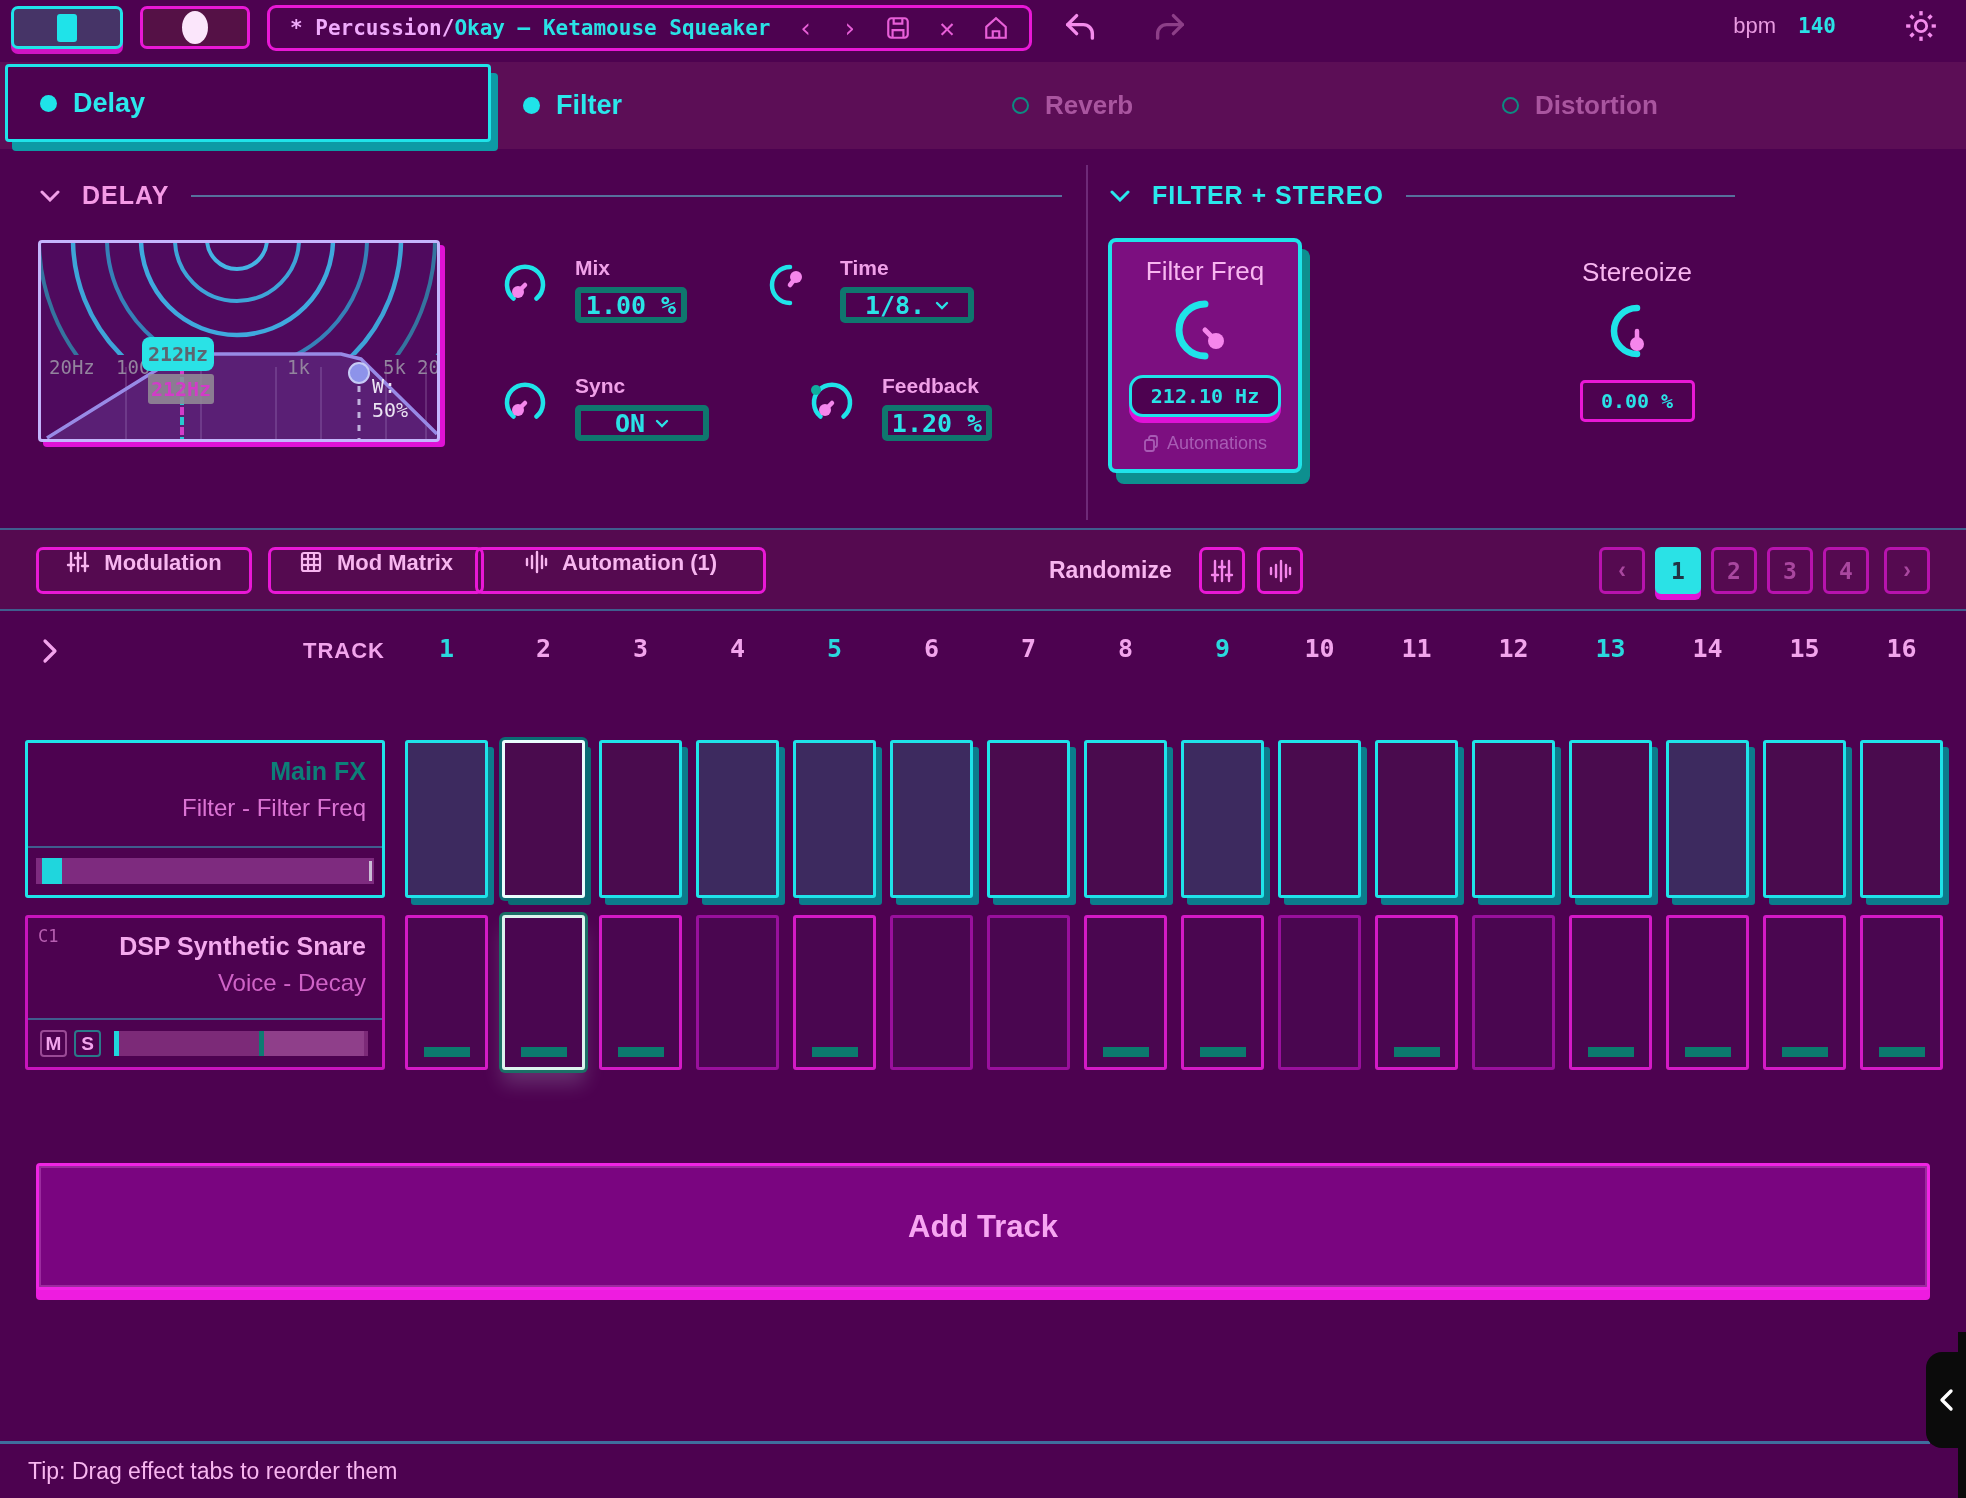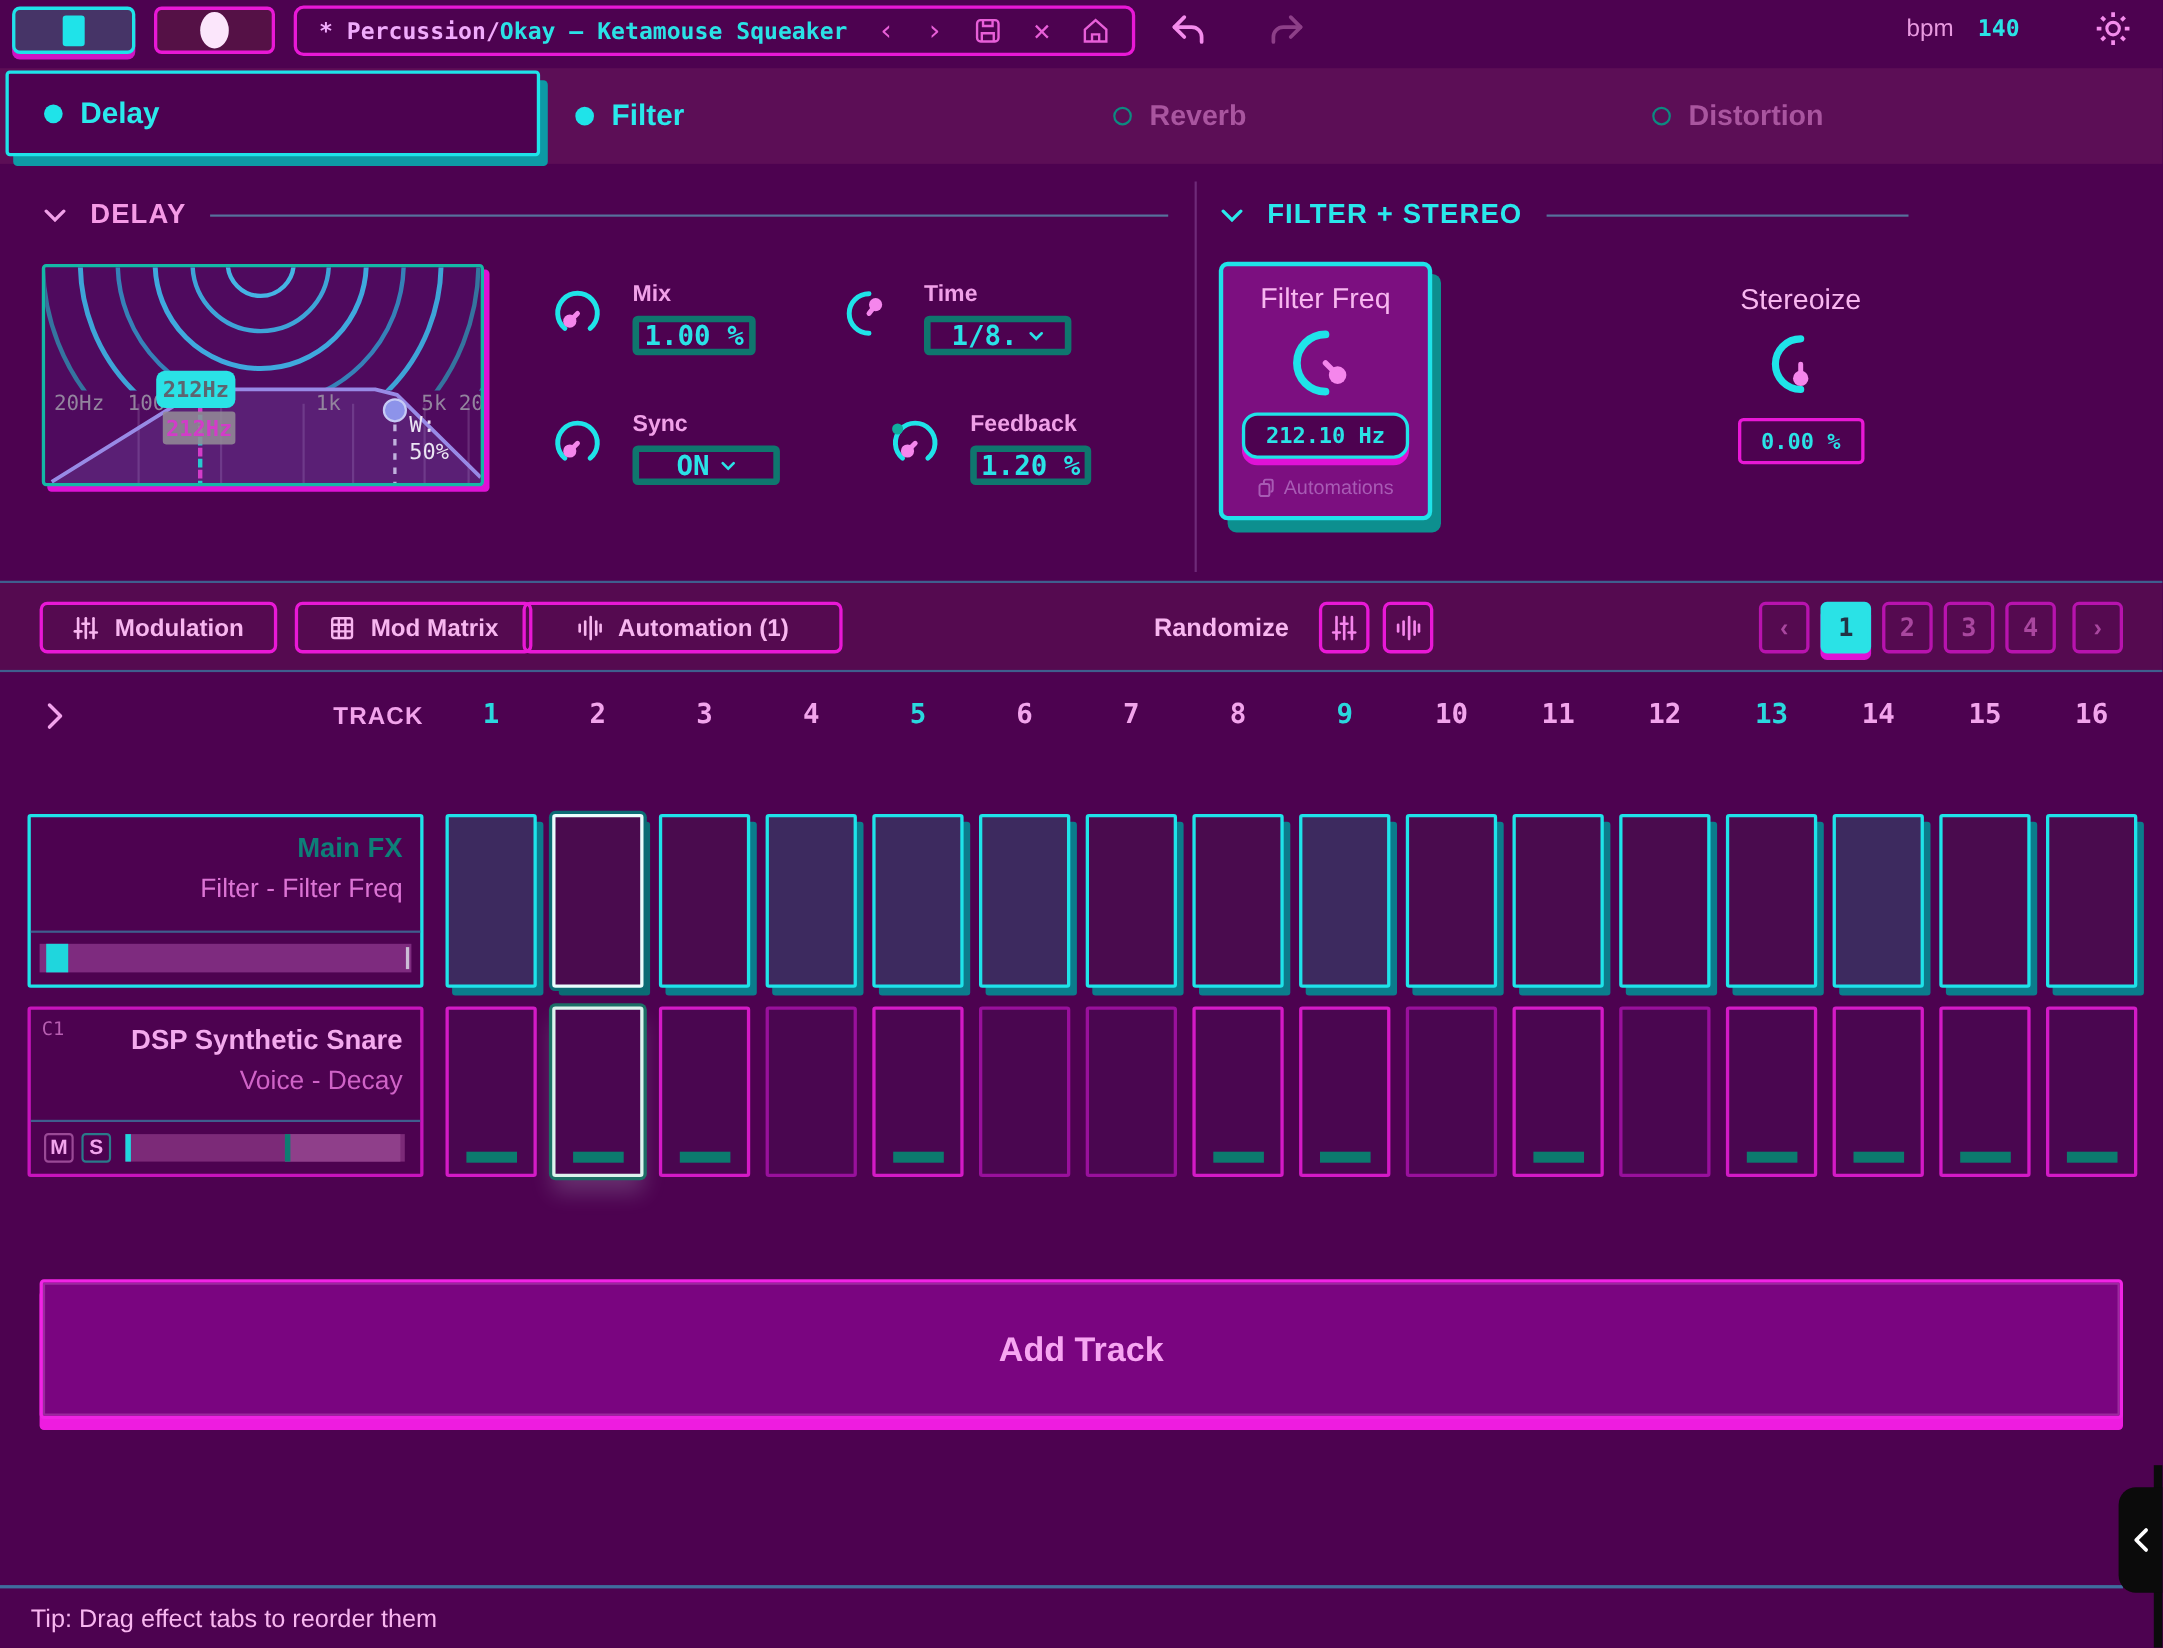--- a/index.html
+++ b/index.html
@@ -54,21 +54,21 @@
   .vdivider { position:absolute; left:1086px; top:16px; height:355px; width:2px; background:#6e2a78; }
   .sec-head { position:absolute; display:flex; align-items:center; gap:22px; }
   .sec-head .hline { height:2px; background:#56719c; flex:1 1 auto; }
   .delay-head { left:40px; top:32px; width:1022px; }
   .delay-head .sec-title { color:#f59ae6; font-size:25px; font-weight:bold; letter-spacing:1px; }
   .filter-head { left:1110px; top:32px; width:625px; }
   .filter-head .sec-title { color:#2ae8ec; font-size:25px; font-weight:bold; letter-spacing:1px; }
 
   
   .viz { position:absolute; left:38px; top:91px; width:402px; height:202px;
-    border:3px solid #14b8a6; border-radius:4px; background:#4f0a5e;
+    border:3px solid #c4b5fd; border-radius:4px; background:#4f0a5e;
     box-shadow:5px 5px 0 #df12d6; overflow:hidden; }
   .viz svg { position:absolute; left:0; top:0; }
   .freq-label { position:absolute; top:113px; color:#93849e; font-size:19px; }
   .viz-badge-cyan { position:absolute; left:101px; top:94px; width:72px; height:34px;
     background:#2ae2e6; border-radius:8px; color:#5d6570; font-weight:bold; font-size:20px;
     display:flex; align-items:center; justify-content:center; }
   .viz-badge-gray { position:absolute; left:107px; top:131px; width:66px; height:30px;
     background:rgba(146,138,150,0.88); border-radius:3px; color:#d23cc8; font-weight:bold;
     font-size:20px; display:flex; align-items:center; justify-content:center; }
   .viz-width-label { position:absolute; left:331px; top:131px; color:#ebe4f3; font-size:20px; }
@@ -101,21 +101,21 @@
   .fparam .knob { margin-top:12px; }
   .fparam .fvalue { margin-top:18px; height:42px; border:3px solid #e918d6; border-radius:5px;
     display:flex; align-items:center; justify-content:center; color:#2ae2e6; font-size:20px; font-weight:bold; }
   .fp-width { left:1322px; } .fp-width .fvalue { width:108px; }
   .fp-stereo { left:1537px; } .fp-stereo .fvalue { width:115px; }
 
   
   .toolbar { position:absolute; left:0; top:528px; width:1966px; height:83px; background:#550a50;
     border-top:2px solid #3f5e8e; border-bottom:2px solid #3f5e8e; }
   .tool-btn { position:absolute; top:17px; height:47px; border:3px solid #e918d6; border-radius:7px;
-    display:flex; align-items:center; justify-content:center; gap:14px;
+    display:flex; align-items:flex-start; justify-content:center; gap:14px;
     color:#f8b6f0; font-size:22px; font-weight:bold; background:transparent; }
   .btn-modulation { left:36px; width:216px; }
   .btn-modmatrix { left:268px; width:216px; }
   .btn-automation { left:475px; width:291px; }
   .randomize-label { position:absolute; left:1049px; top:27px; color:#f8b6f0; font-size:23px; font-weight:bold; }
   .rand-iconbtn { position:absolute; top:17px; width:46px; height:47px; border:3px solid #e918d6;
     border-radius:7px; display:flex; align-items:center; justify-content:center; }
   .rand-1 { left:1199px; } .rand-2 { left:1257px; }
   .page-btn { position:absolute; top:17px; width:46px; height:47px; border:3px solid #b813ae;
     border-radius:6px; display:flex; align-items:center; justify-content:center;

